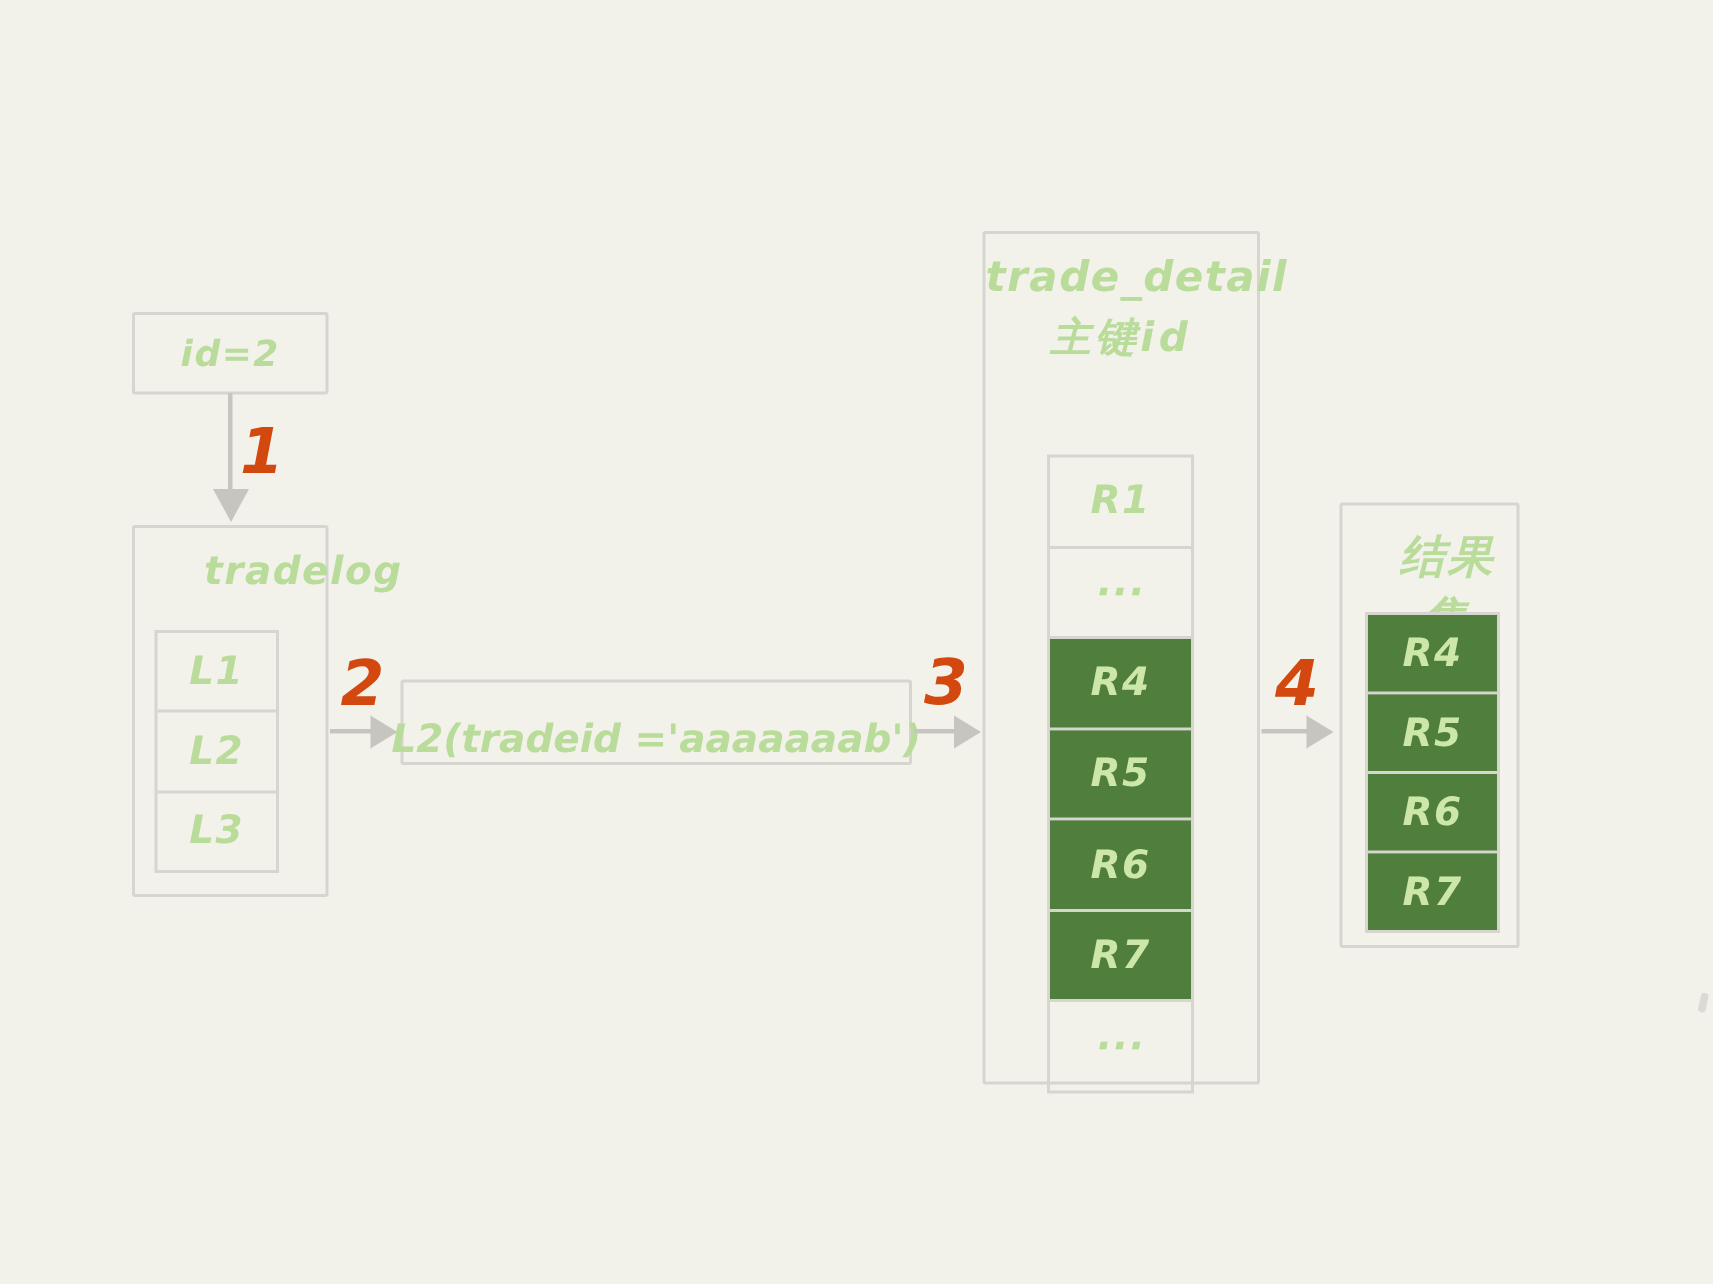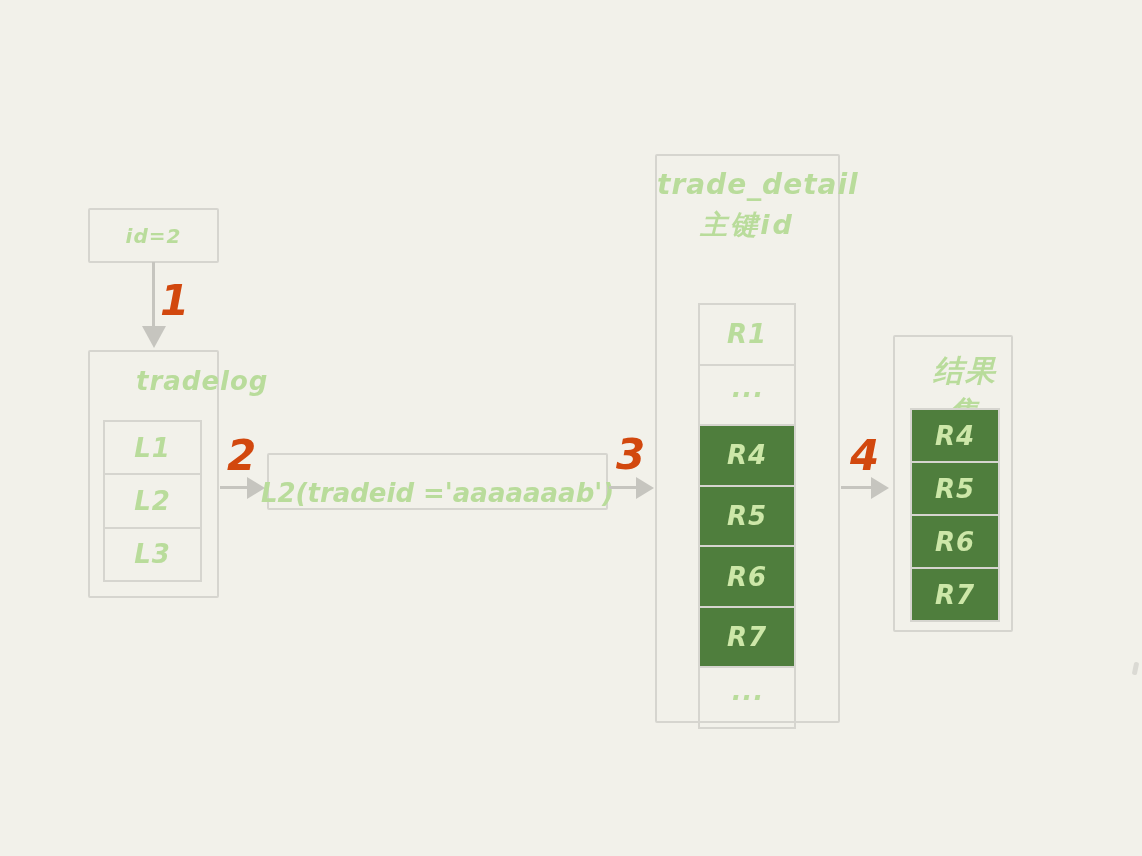--- a/index.html
+++ b/index.html
@@ -34,31 +34,31 @@
     position: absolute;
     border: 2px solid var(--box-border);
     border-radius: 2px;
     background: transparent;
   }
 
   
   .id-box {
     left: 88px; top: 208px; width: 131px; height: 55px;
     display: flex; align-items: center; justify-content: center;
-    font-size: 20px;
+    font-size: 24px;
   }
 
   
   .tradelog-box { left: 88px; top: 350px; width: 131px; height: 248px; padding-left: 46px; }
   .tradelog-title {
     margin-top: 14px; text-align: center; font-size: 26px;
   }
   .tradelog-table {
     position: absolute; left: 13px; top: 68px;
-    width: 99px; height: 162px;
+    width: 83px; height: 162px;
     border: 2px solid var(--box-border);
     display: flex; flex-direction: column;
   }
 
   
   .query-box {
     left: 267px; top: 453px; width: 341px; height: 57px;
     display: flex; align-items: flex-end; justify-content: center;
     font-size: 26px; letter-spacing: 0px;
     white-space: nowrap;

